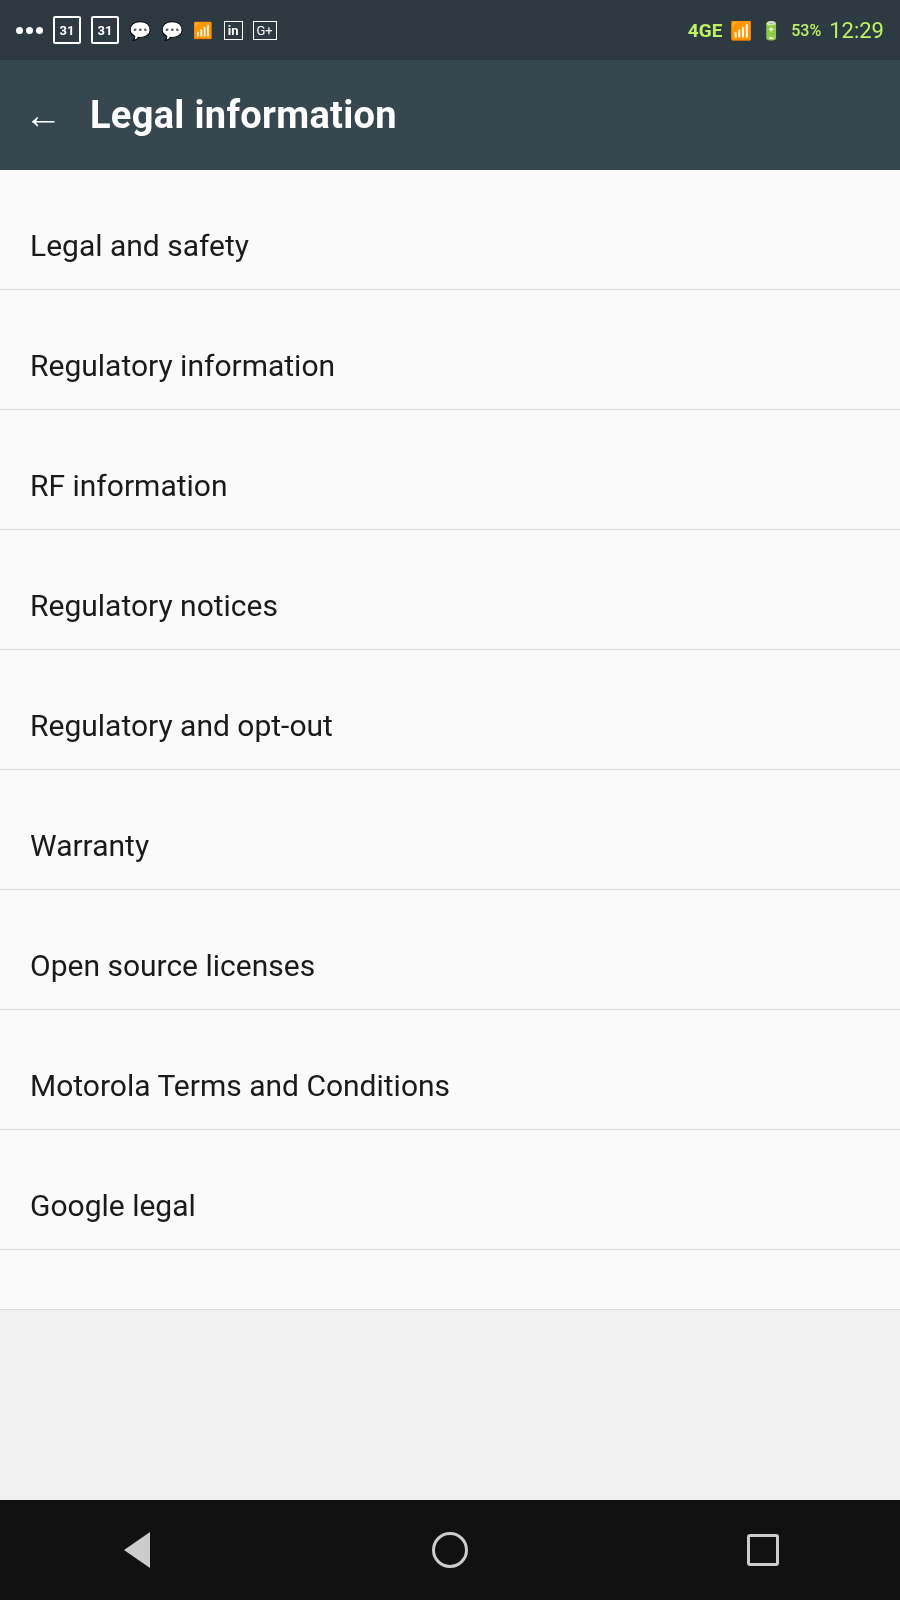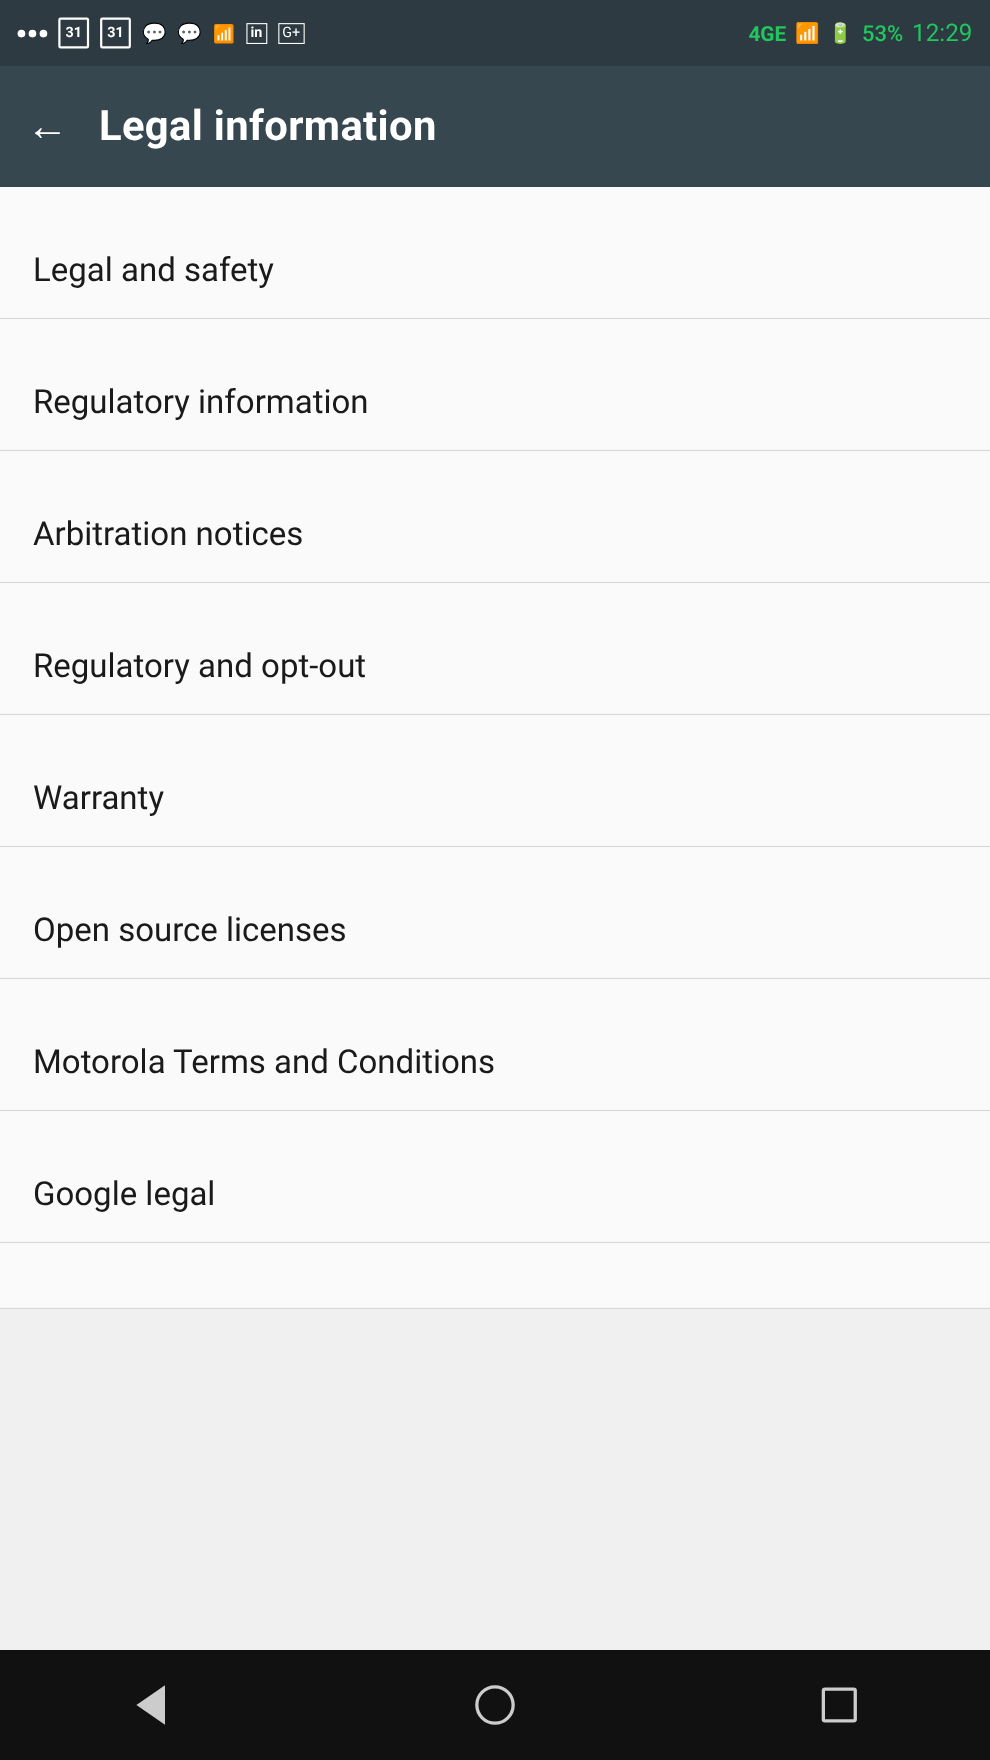--- a/index.html
+++ b/index.html
@@ -32,21 +32,21 @@
     .status-bar-left {
       display: flex;
       align-items: center;
       gap: 10px;
     }
 
     .status-bar-right {
       display: flex;
       align-items: center;
       gap: 8px;
-      color: #22c55e;
+      color: #bef264;
       font-size: 22px;
       font-weight: 500;
     }
 
     .status-icon {
       color: white;
       font-size: 18px;
     }
 
     
@@ -204,43 +204,46 @@
     <span class="status-icon" style="font-size:16px;">📶</span>
 
     <span class="status-icon" style="font-size:15px; border:1px solid white; padding:1px 3px; font-size:13px; font-weight:bold;">in</span>
 
     <span class="status-icon" style="font-size:13px; border:1px solid white; padding:1px 3px;">G+</span>
   </div>
   <div class="status-bar-right">
     <span style="font-size:19px; font-weight:bold;">4GE</span>
     <span style="font-size:18px;">📶</span>
     <span style="font-size:18px;">🔋</span>
-    <span style="font-size:20px;">53%</span>
+    <span style="font-size:16px;">53%</span>
     <span style="font-size:22px; font-weight:400;">12:29</span>
   </div>
 </div>
 
 <div class="app-bar">
   <div class="back-button">←</div>
   <div class="app-bar-title">Legal information</div>
 </div>
 
 <div class="content">
 
   <div class="menu-item">
     <span class="menu-item-text">Legal and safety</span>
   </div>
 
   <div class="menu-item">
     <span class="menu-item-text">Regulatory information</span>
   </div>
 
-
-  <div class="menu-item">
-    <span class="menu-item-text">Arbitration notices</span>
+  <div class="menu-item">
+    <span class="menu-item-text">RF information</span>
+  </div>
+
+  <div class="menu-item">
+    <span class="menu-item-text">Regulatory notices</span>
   </div>
 
   <div class="menu-item">
     <span class="menu-item-text">Regulatory and opt-out</span>
   </div>
 
   <div class="menu-item">
     <span class="menu-item-text">Warranty</span>
   </div>
 

